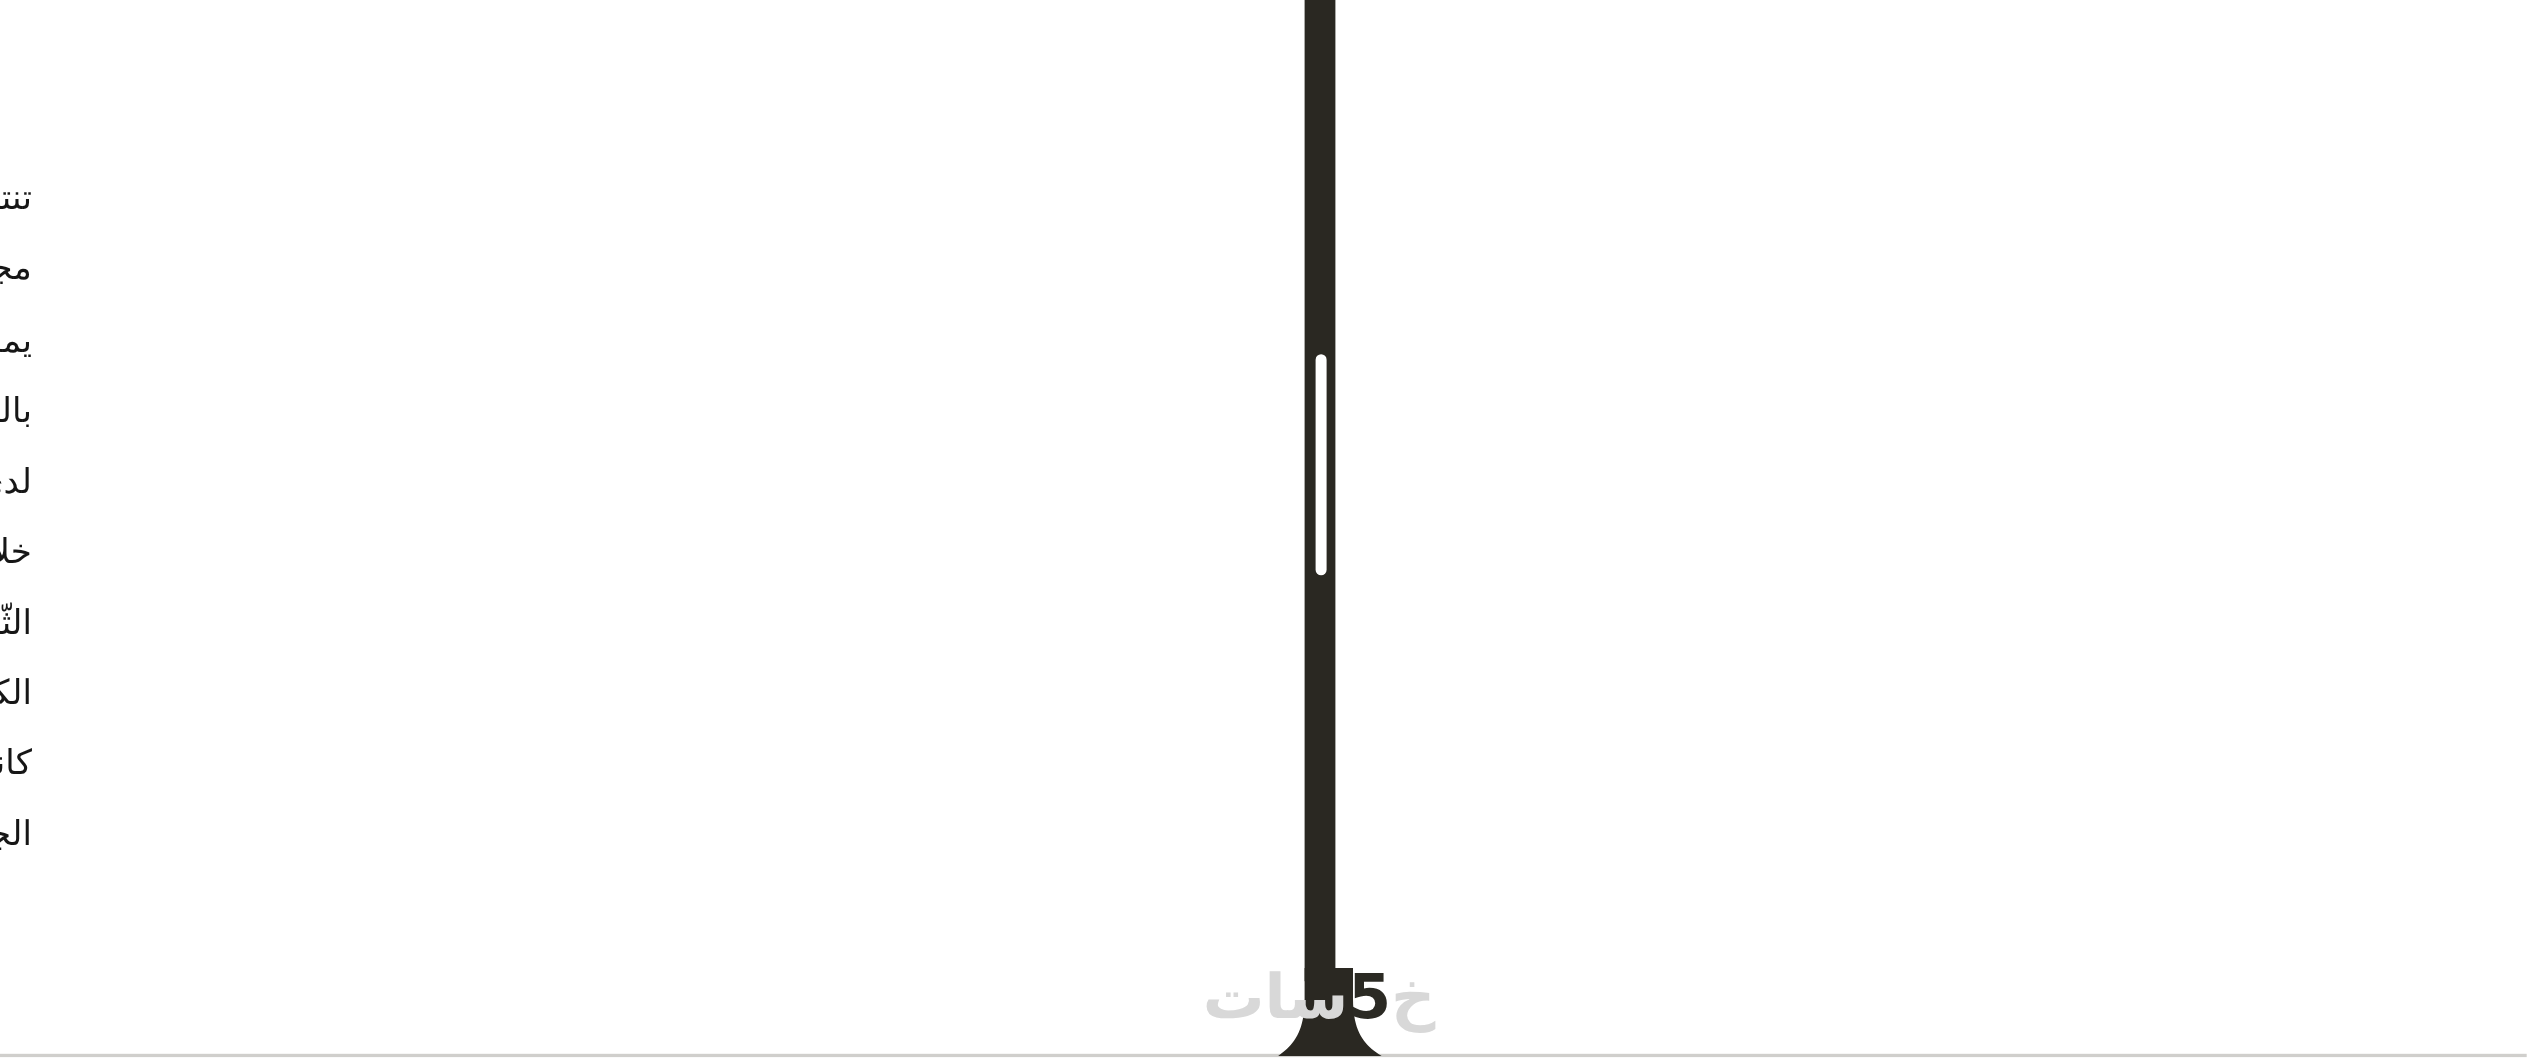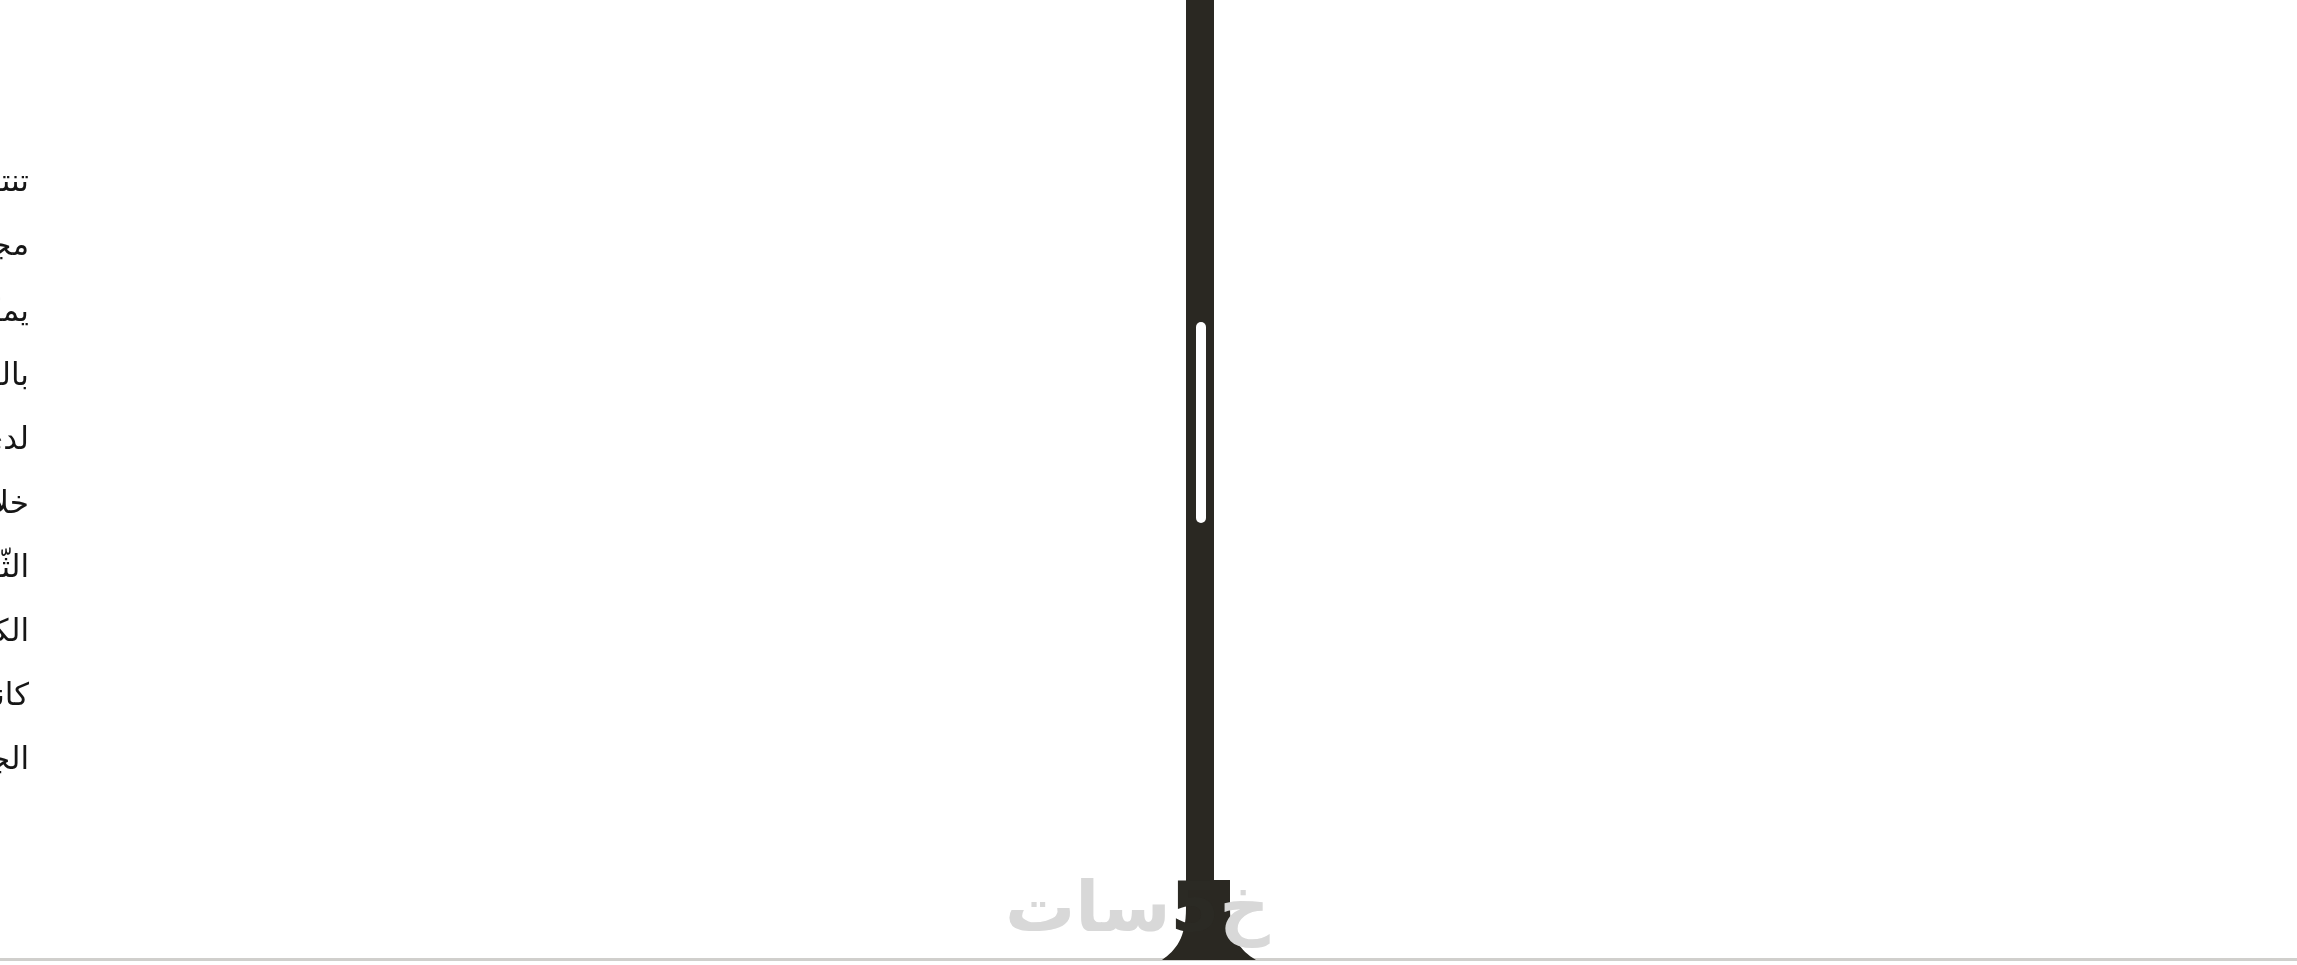--- a/index.html
+++ b/index.html
@@ -59,25 +59,25 @@
     width: 160px;
     height: 965px;
   }
 
   
   .watermark {
     position: absolute;
     left: 1005px;
     top: 872px;
     width: 300px;
-    text-align: left;
+    text-align: right;
     direction: rtl;
     font-family: "DejaVu Sans", sans-serif;
     font-weight: bold;
-    font-size: 70px;
+    font-size: 56px;
     line-height: 70px;
     color: #d8d8d8;
     letter-spacing: 2px;
     user-select: none;
     z-index: 5;
   }
   .watermark .digit { color: #2b2a24; }
 </style>
 </head>
 <body>

